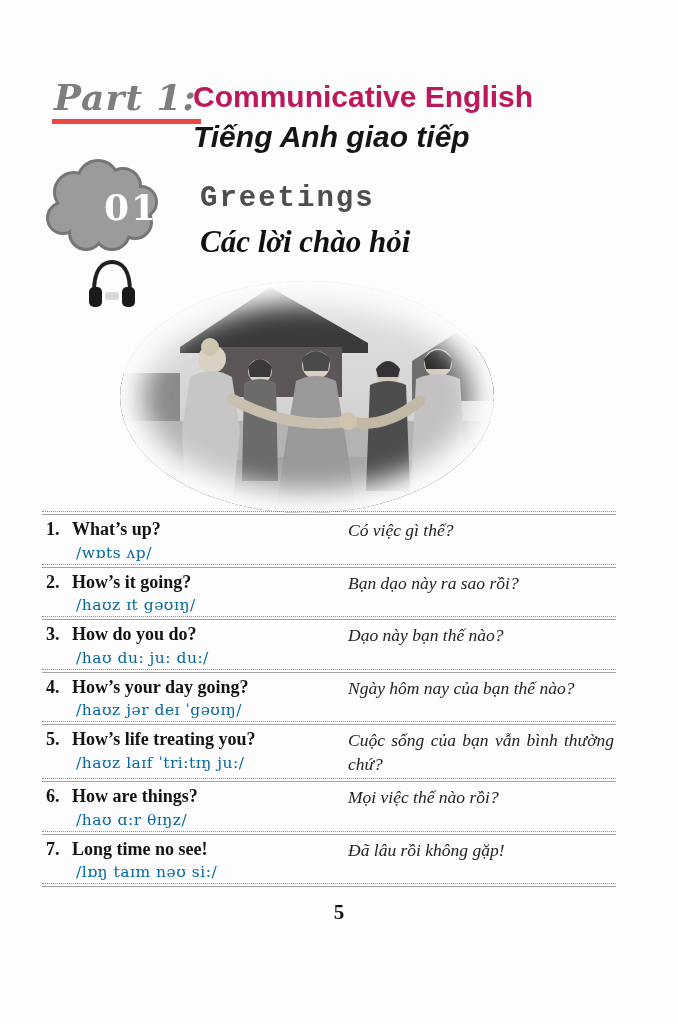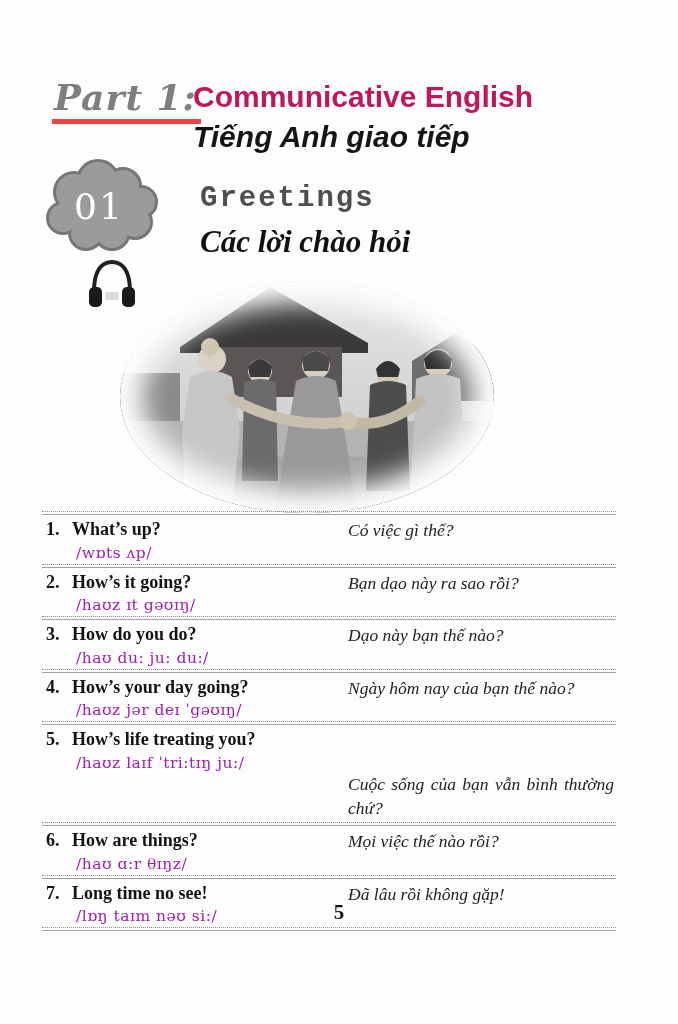--- a/index.html
+++ b/index.html
@@ -53,23 +53,23 @@
   
   .cloud {
     position: absolute;
     left: 40px; top: 154px;
     width: 126px; height: 104px;
   }
   .cloud svg { position: absolute; inset: 0; }
   .unit-num {
     position: absolute;
     left: 0; right: 8px; top: 32px;
-    text-align: center;
+    text-align: right;
     font-family: "DejaVu Serif", serif;
-    font-weight: normal;
+    font-weight: bold;
     font-size: 36px;
     color: #ffffff;
     letter-spacing: 2px;
   }
   .unit-titles {
     position: absolute;
     left: 200px; top: 182px;
     width: 400px;
   }
   .unit-title-en {
@@ -132,35 +132,35 @@
     font-family: "Liberation Serif", serif;
     font-weight: bold;
     font-size: 18px;
     color: #131313;
     line-height: 1.25;
   }
   .num { display: inline-block; width: 30px; padding-left: 4px; }
   .ipa {
     font-family: "DejaVu Serif", serif;
     font-size: 15.5px;
-    color: #a21caf;
+    color: #0369a1;
     padding-left: 34px;
     margin-top: 3px;
     letter-spacing: 0.5px;
   }
   .vi {
     font-family: Liberation Serif, serif;
     font-style: italic;
     font-size: 17.5px;
     color: #222;
     line-height: 1.35;
     padding-top: 1px;
     padding-right: 2px;
   }
-  .vi.justify { text-align: justify; margin-top: 44px; }
+  .vi.justify { text-align: justify; }
 
   
   .page-number {
     position: absolute;
     left: 0; right: 0; top: 900px;
     text-align: center;
     font-family: "Liberation Serif", serif;
     font-weight: bold;
     font-size: 21px;
     color: #111;

